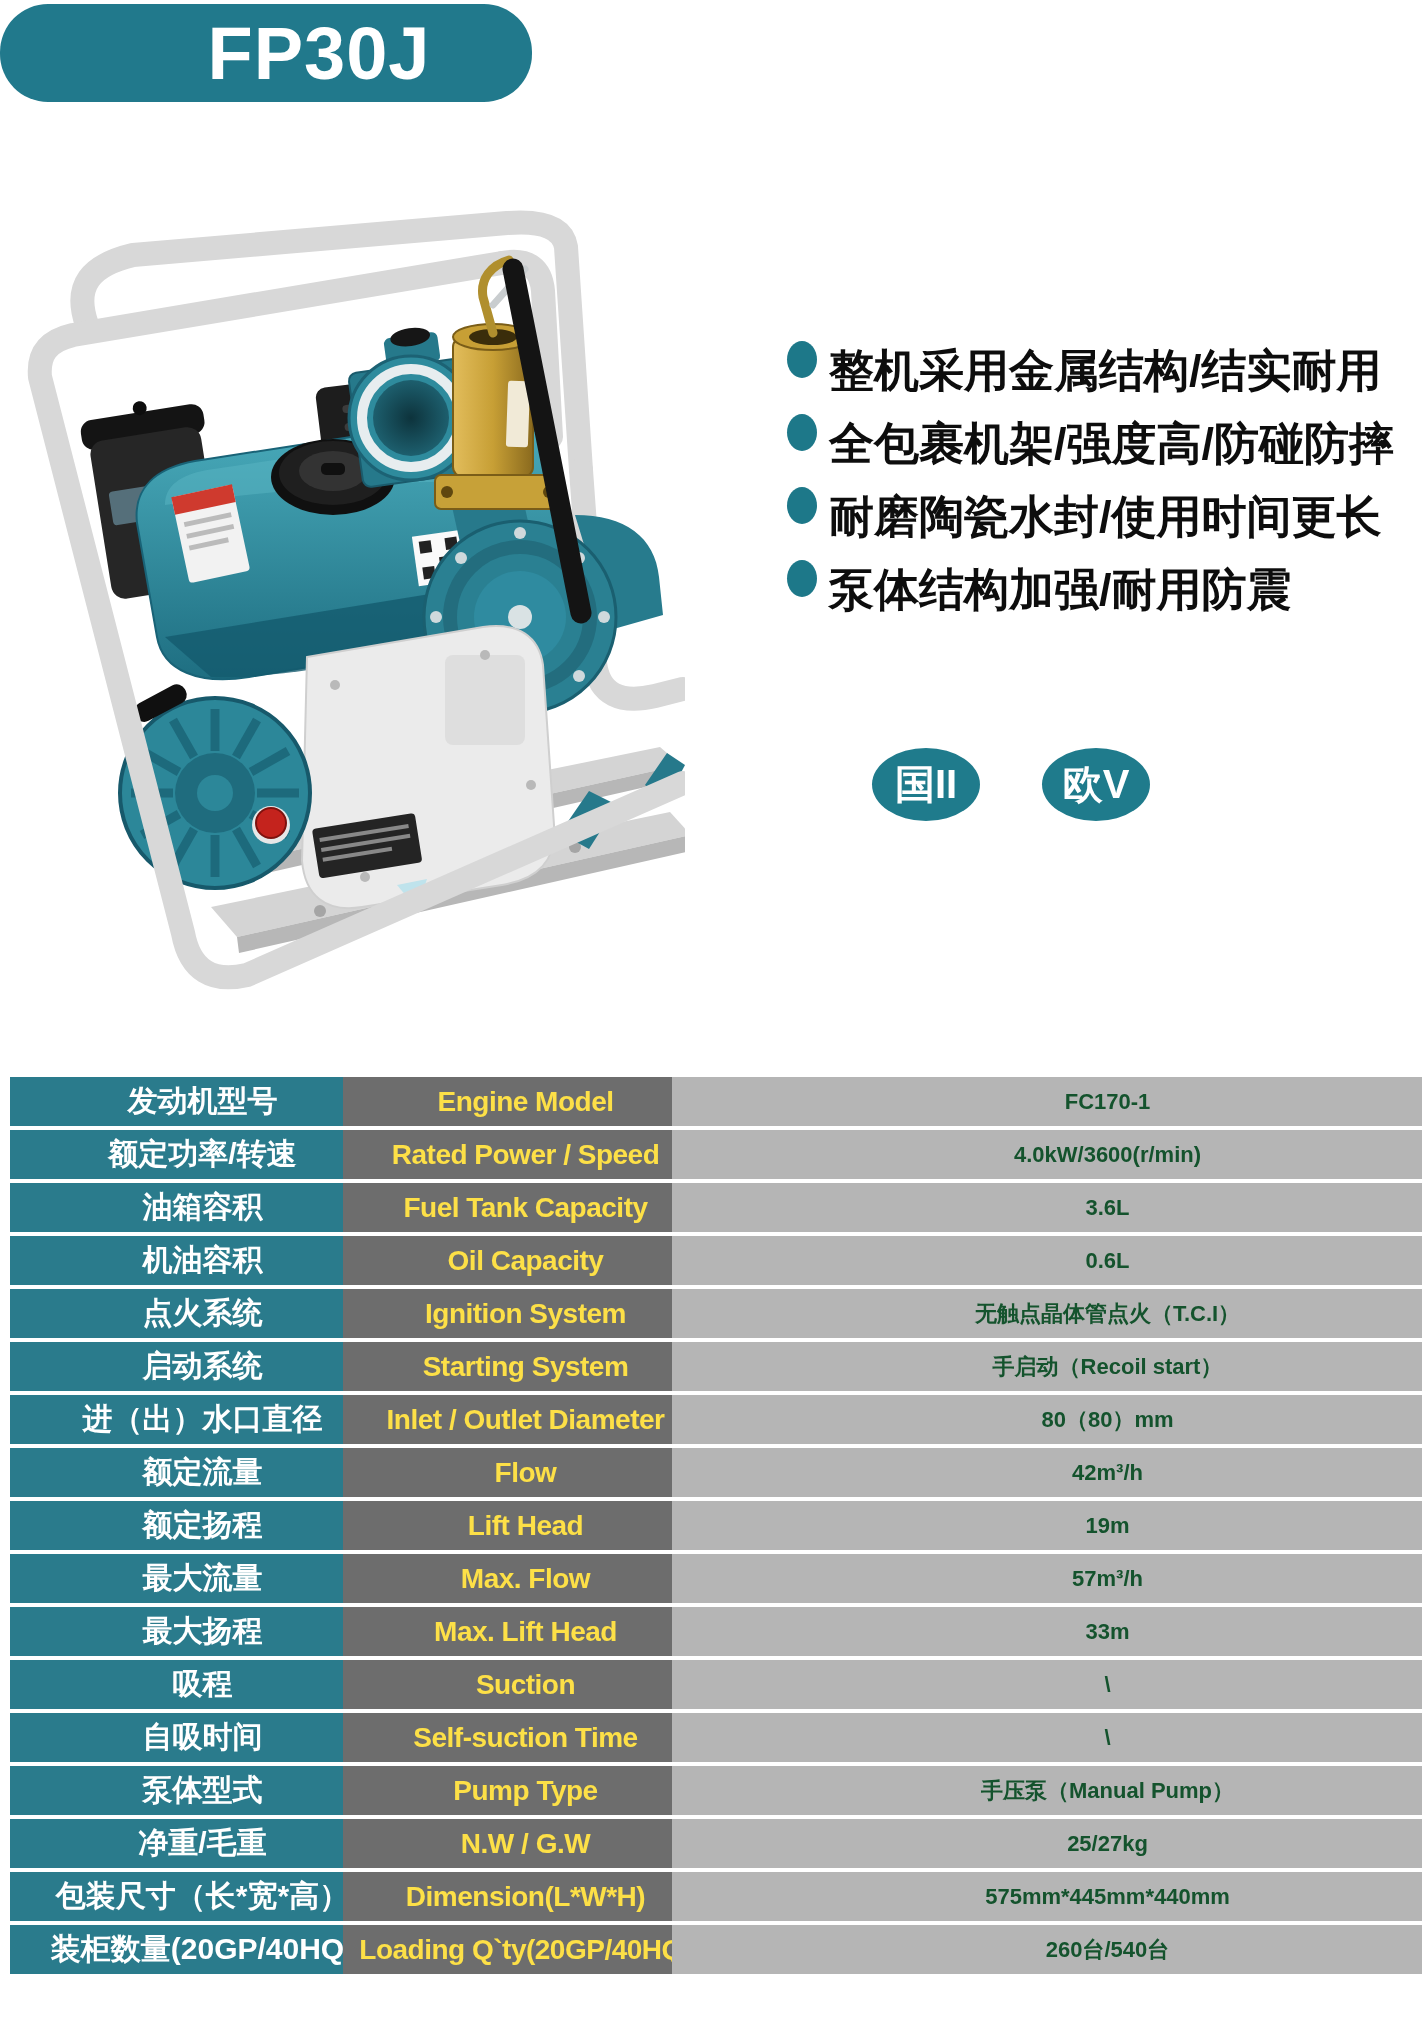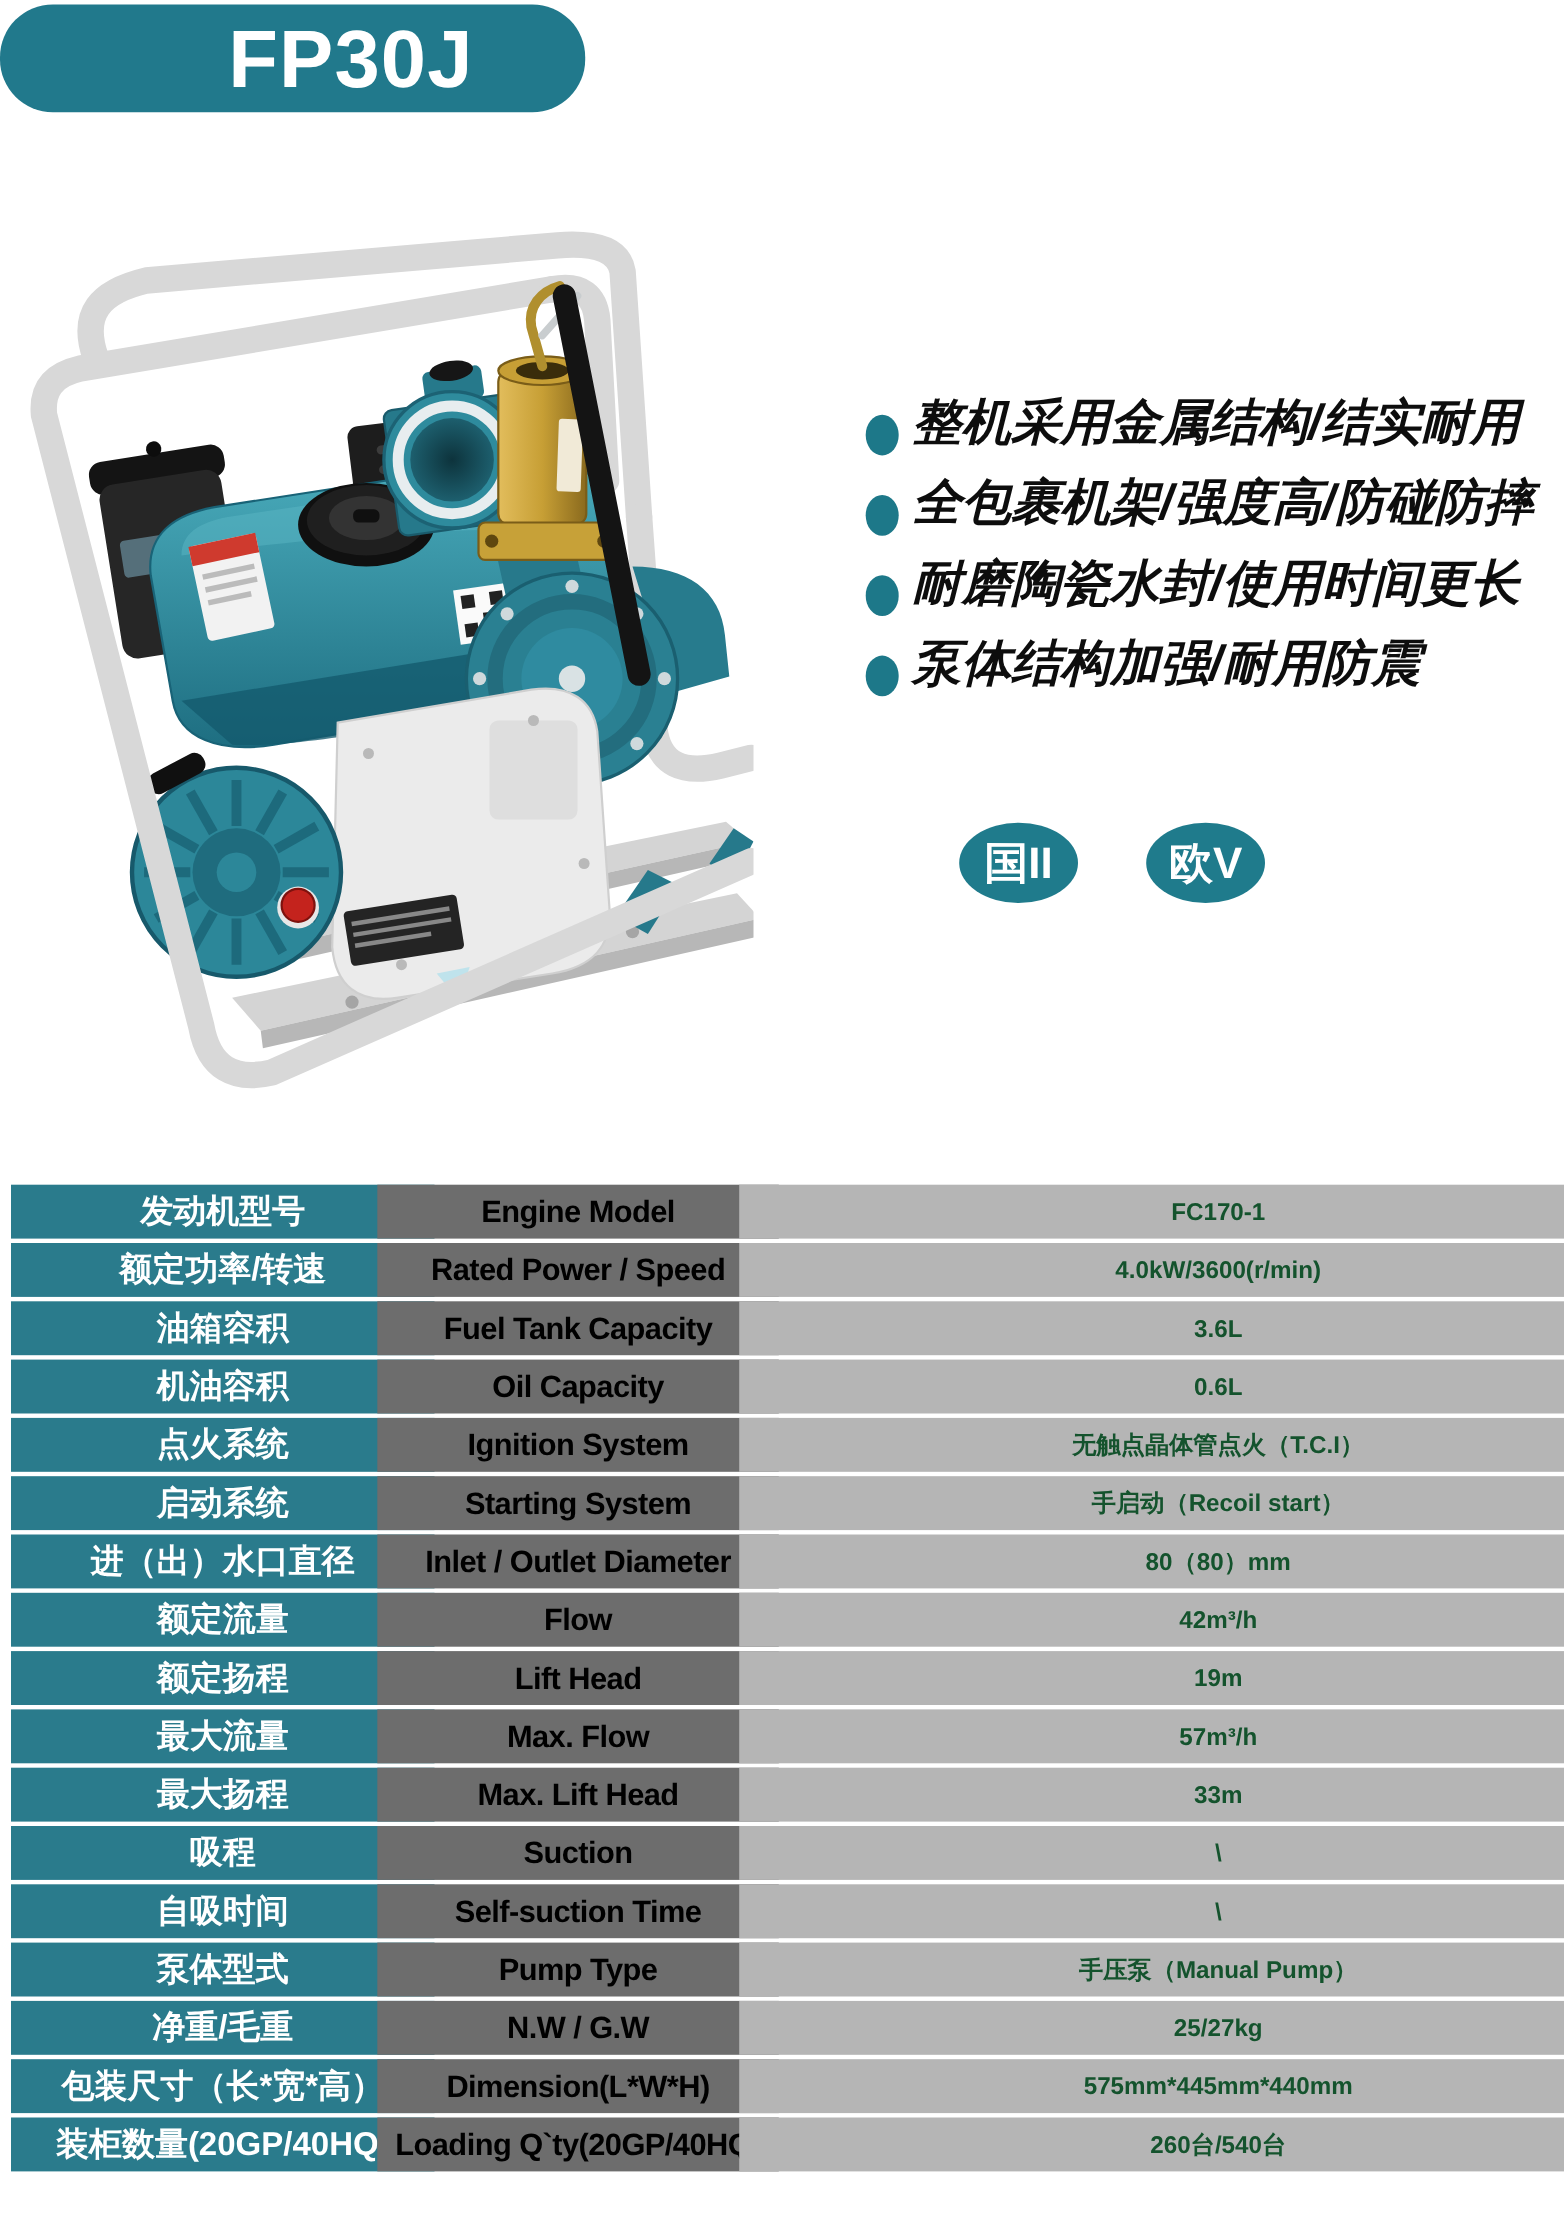--- a/index.html
+++ b/index.html
@@ -26,21 +26,21 @@
     display:flex;align-items:center;justify-content:center;
     padding-left:106px;
   }
   .header-badge .model{
     color:#fff;font-size:74px;font-weight:bold;letter-spacing:1px;
   }
   
   .product-svg{position:absolute;left:15px;top:185px;}
   
   .features{position:absolute;left:787px;top:341px;}
-  .feature-item{display:flex;align-items:flex-end;height:73px;white-space:nowrap;font-style:italic;}
+  .feature-item{display:flex;align-items:flex-start;height:73px;white-space:nowrap;}
   .feature-dot{
     width:30px;height:37px;border-radius:50%;
     background:var(--bullet-dot);margin-right:12px;flex:none;
   }
   .feature-text{font-size:45px;font-weight:bold;color:#0d0d0d;}
   
   .cert-badges{position:absolute;left:872px;top:748px;display:flex;gap:62px;}
   .cert-badge{
     min-width:108px;height:73px;border-radius:50%;
     background:var(--oval-badge);color:#fff;
@@ -50,21 +50,21 @@
   }
   
   .spec-table{position:absolute;left:0;top:1077px;width:1422px;}
   .spec-row{position:relative;height:49px;margin-bottom:4px;}
   .cell{
     position:absolute;top:0;height:49px;
     display:flex;align-items:center;justify-content:center;
     font-weight:bold;white-space:nowrap;overflow:hidden;
   }
   .cell.zh{left:10px;width:385px;background:var(--teal-cell);color:#fff;font-size:30px;}
-  .cell.en{left:343px;width:365px;background:var(--en-cell);color:#000000;font-size:28px;letter-spacing:-0.5px;}
+  .cell.en{left:343px;width:365px;background:var(--en-cell);color:#fde047;font-size:28px;letter-spacing:-0.5px;}
   .cell.val{left:672px;width:871px;background:var(--value-cell);color:#14532d;font-size:22px;}
 </style>
 </head>
 <body>
 
 <div class="header-badge">
   <span class="model">FP30J</span>
 </div>
 
 <svg class="product-svg" width="670" height="835" viewBox="0 0 670 835">

